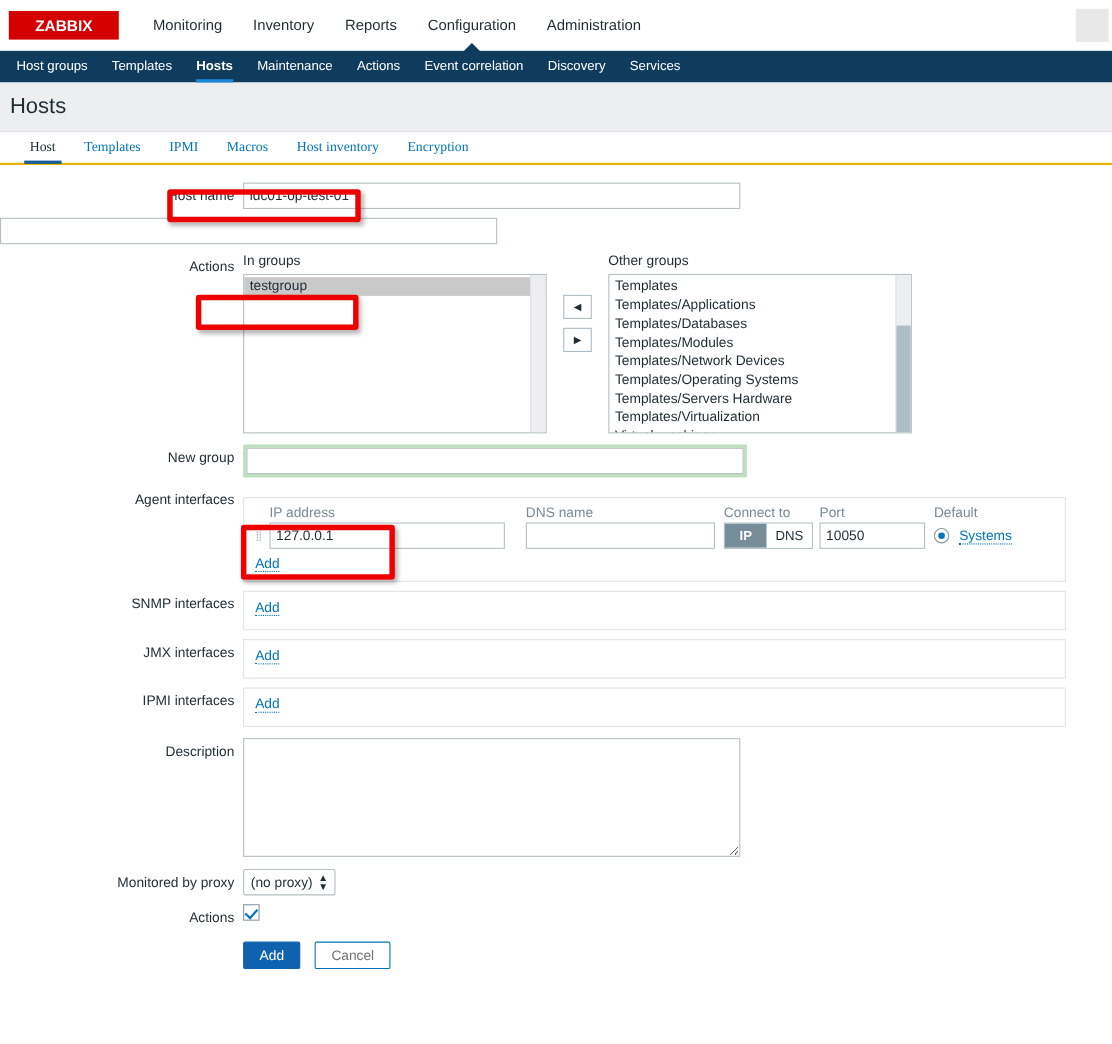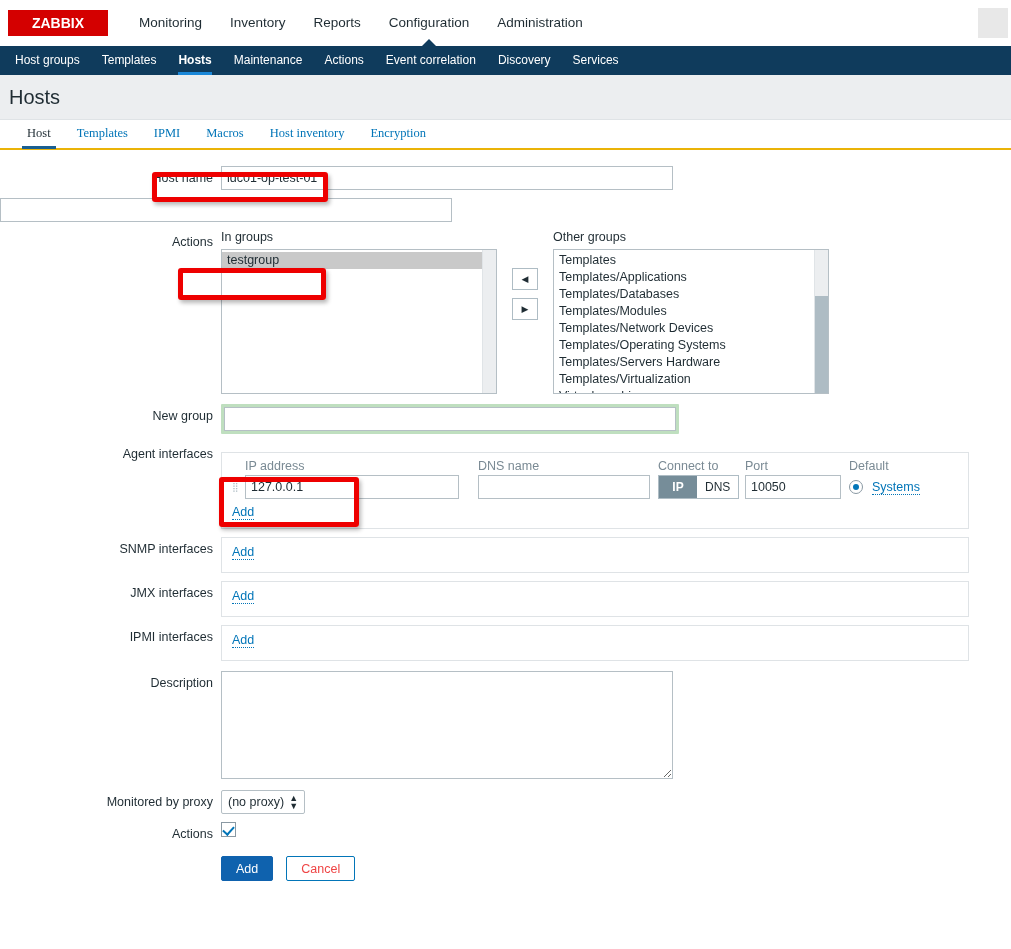--- a/index.html
+++ b/index.html
@@ -383,21 +383,21 @@
   .btn {
     font-family: "Liberation Sans", sans-serif;
     font-size: 12.5px;
     height: 25px;
     padding: 0 14px;
     border-radius: 2px;
     cursor: pointer;
     border: 1px solid #0275b8;
   }
   .btn.primary { background: #0f62ae; border-color: #0f62ae; color: #ffffff; }
-  .btn.ghost   { background: #ffffff; color: #ef4444; }
+  .btn.ghost   { background: #ffffff; color: #737373; }
 
   
   .annot {
     position: absolute;
     border: 5px solid #ee0000;
     border-radius: 3px;
     pointer-events: none;
     box-shadow: 2px 3px 4px rgba(0,0,0,0.28);
     z-index: 40;
   }

